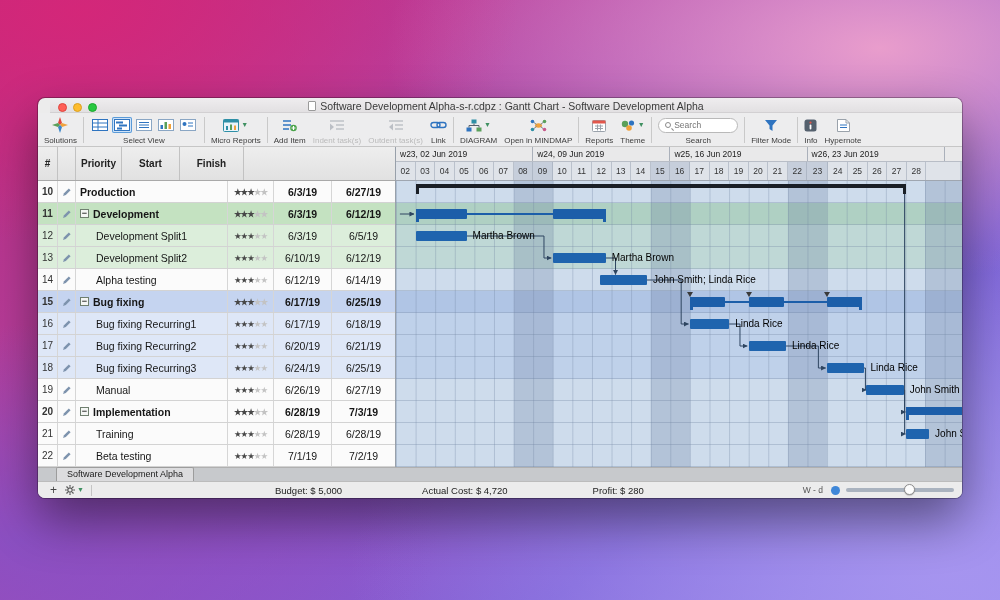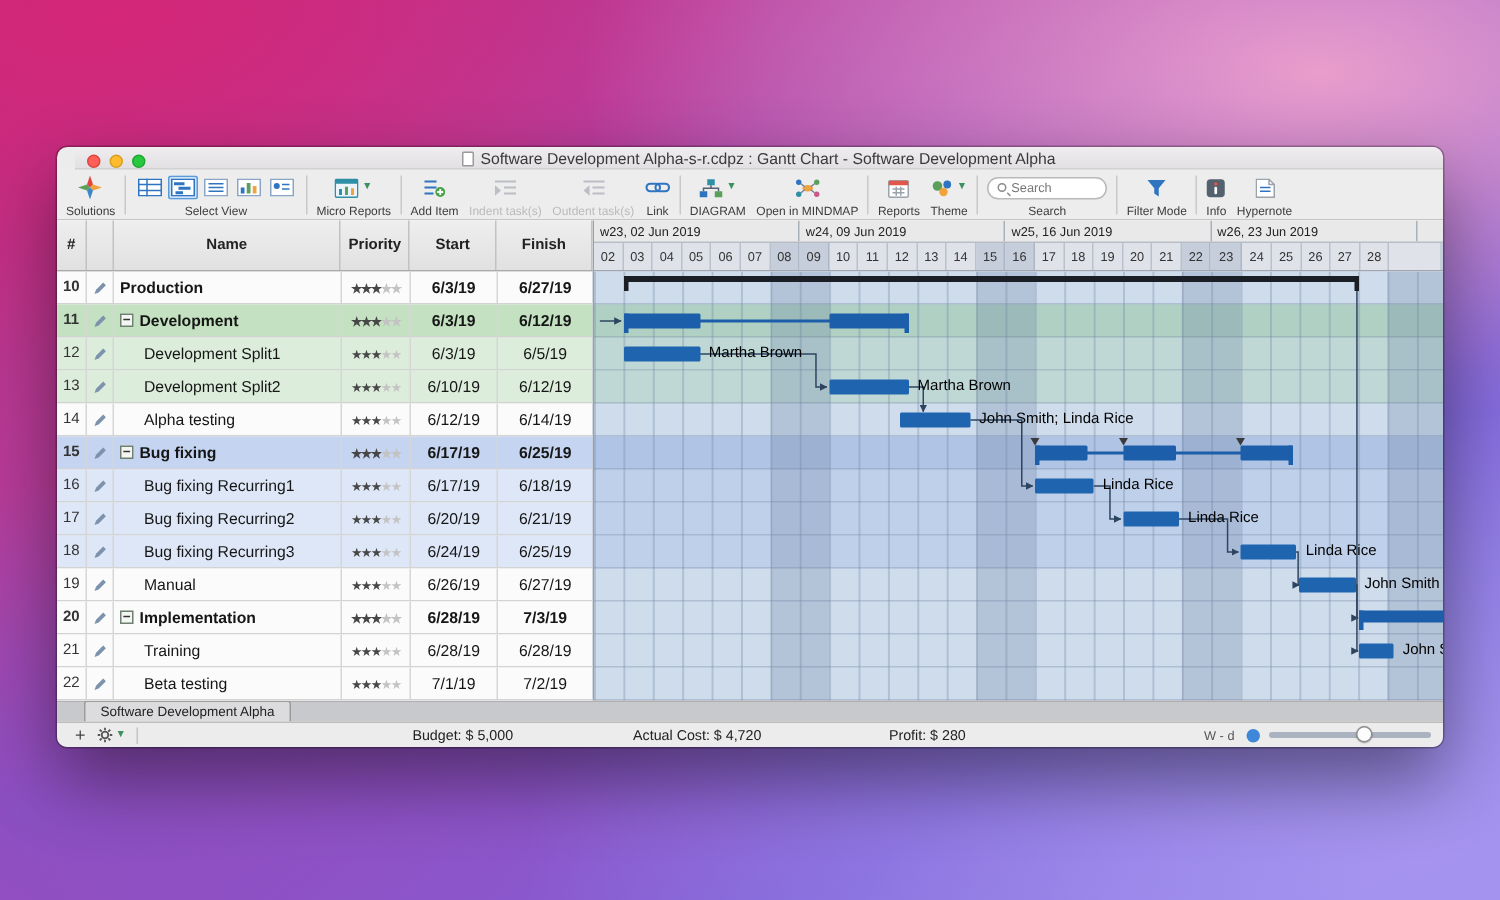--- a/index.html
+++ b/index.html
@@ -348,21 +348,20 @@
           </div>
         <div class="tlabel">Hypernote</div>
       </div>
     </div>
 
     <div class="content">
       <div class="table-pane">
         <div class="t-header">
           <div class="hc" style="width:20px">#</div>
           <div class="hc" style="width:18px"></div>
-          <div class="hc" style="width:152px">Name</div>
           <div class="hc" style="width:46px">Priority</div>
           <div class="hc" style="width:58px">Start</div>
           <div class="hc" style="width:64px">Finish</div>
         </div>
         <div class="t-body" id="table-body">
             <div class="t-row bg-white bold">
               <div class="c cnum">10</div>
               <div class="c cico">
                 <svg width="9" height="10" viewBox="0 0 9 10">
                   <path d="M1 9 L2 6.2 L6.8 1.4 L8.6 3.2 L3.8 8 Z" fill="#7d93ad"></path>

